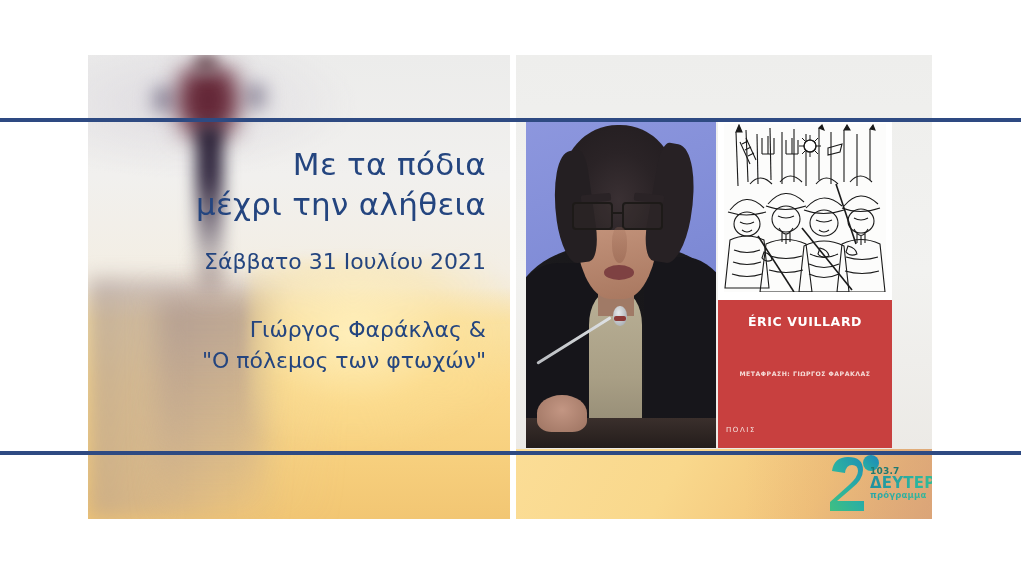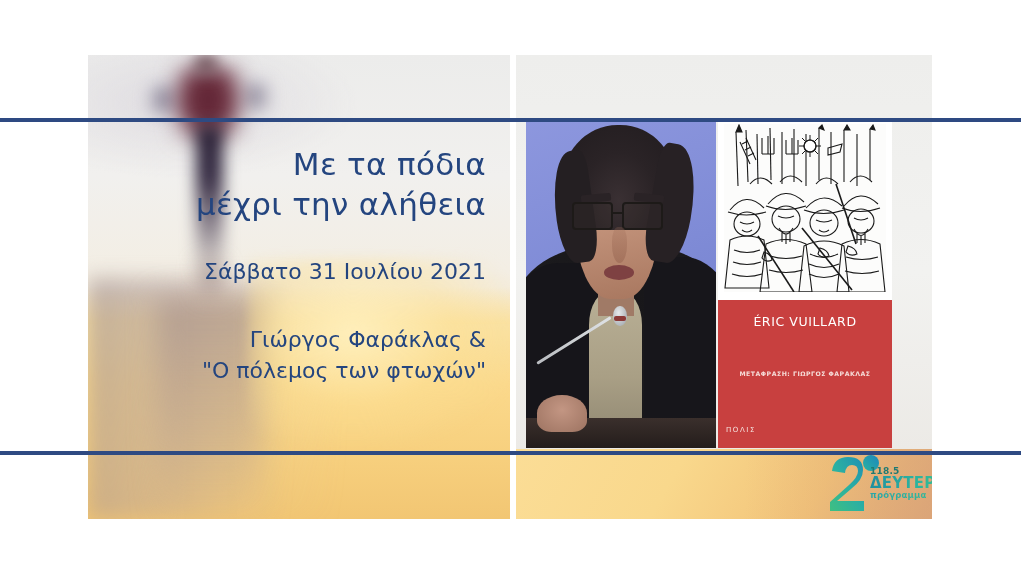--- a/index.html
+++ b/index.html
@@ -122,21 +122,21 @@
     white-space: pre-line;
     margin-top: 12px;
   }
   .credits {
     margin-top: 26px;
     font-size: 22px;
     line-height: 1.42;
     white-space: pre-line;
   }
   .date-line {
-    margin-top: 34px;
+    margin-top: 24px;
     font-size: 22px;
     line-height: 1.3;
   }
   .guest {
     margin-top: 38px;
     font-size: 22px;
     line-height: 1.4;
     white-space: pre-line;
   }
 
@@ -289,21 +289,21 @@
     background: #fbfbfa;
     overflow: hidden;
   }
   .book-red {
     position: absolute; left: 0; top: 182px; width: 100%; bottom: 0;
     background: #c8403f;
   }
   .book-author {
     position: absolute; left: 0; top: 196px; width: 100%;
     text-align: center; color: #ffffff;
-    font-size: 12.5px; font-weight: 400; letter-spacing: 0.6px;
+    font-size: 12.5px; font-weight: 700; letter-spacing: 0.6px;
   }
   .book-title {
     position: absolute; left: 0; top: 222px; width: 100%;
     text-align: center; color: #ffffff;
     font-size: 11.5px; font-weight: 700; letter-spacing: 0.4px;
   }
   .book-translator {
     position: absolute; left: 0; top: 252px; width: 100%;
     text-align: center; color: #f6dcd8;
     font-size: 6.2px; font-weight: 700; letter-spacing: 0.5px;
@@ -513,21 +513,21 @@
           </linearGradient>
           <linearGradient id="gc" x1="0" y1="1" x2="1" y2="0">
             <stop offset="0%" stop-color="#2bb3a0"></stop>
             <stop offset="100%" stop-color="#1b86bd"></stop>
           </linearGradient>
         </defs>
         <path d="M10 20 q2 -14 16 -14 q15 0 15 13 q0 10 -12 19 l-14 12 h27 v10 h-34 v-9 l19 -17 q9 -8 9 -14 q0 -6 -6 -6 q-6 0 -7 8 z" fill="url(#g2)"></path>
         <circle cx="49" cy="12" r="8" fill="url(#gc)"></circle>
       </svg>
       <div class="logo-txt">
-        <div class="logo-freq">118.5</div>
+        <div class="logo-freq">103.7</div>
         <div class="logo-name">ΔΕΥΤΕΡΟ</div>
         <div class="logo-sub">πρόγραμμα</div>
       </div>
     </div>
   </div>
 
   <div class="rule top"></div>
   <div class="rule bottom"></div>
 
 </div>

